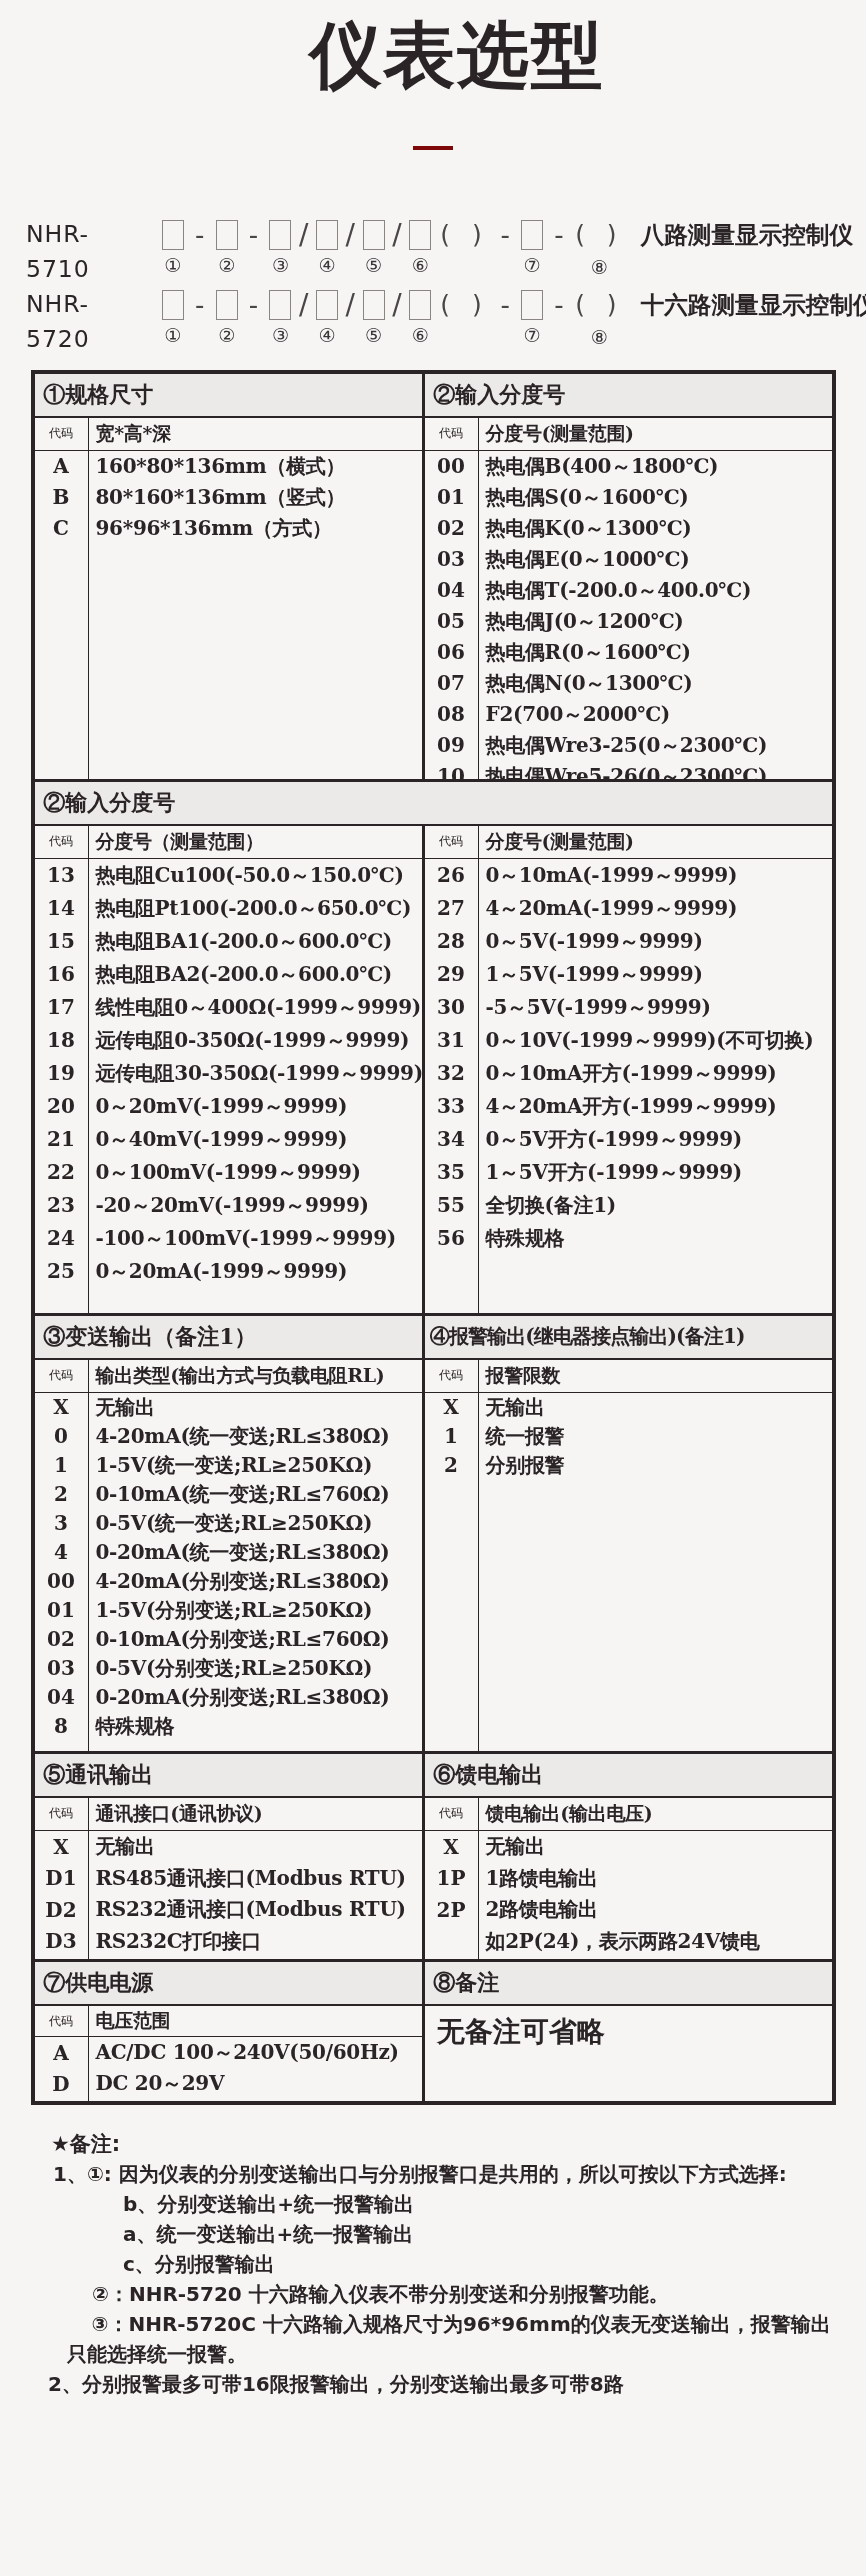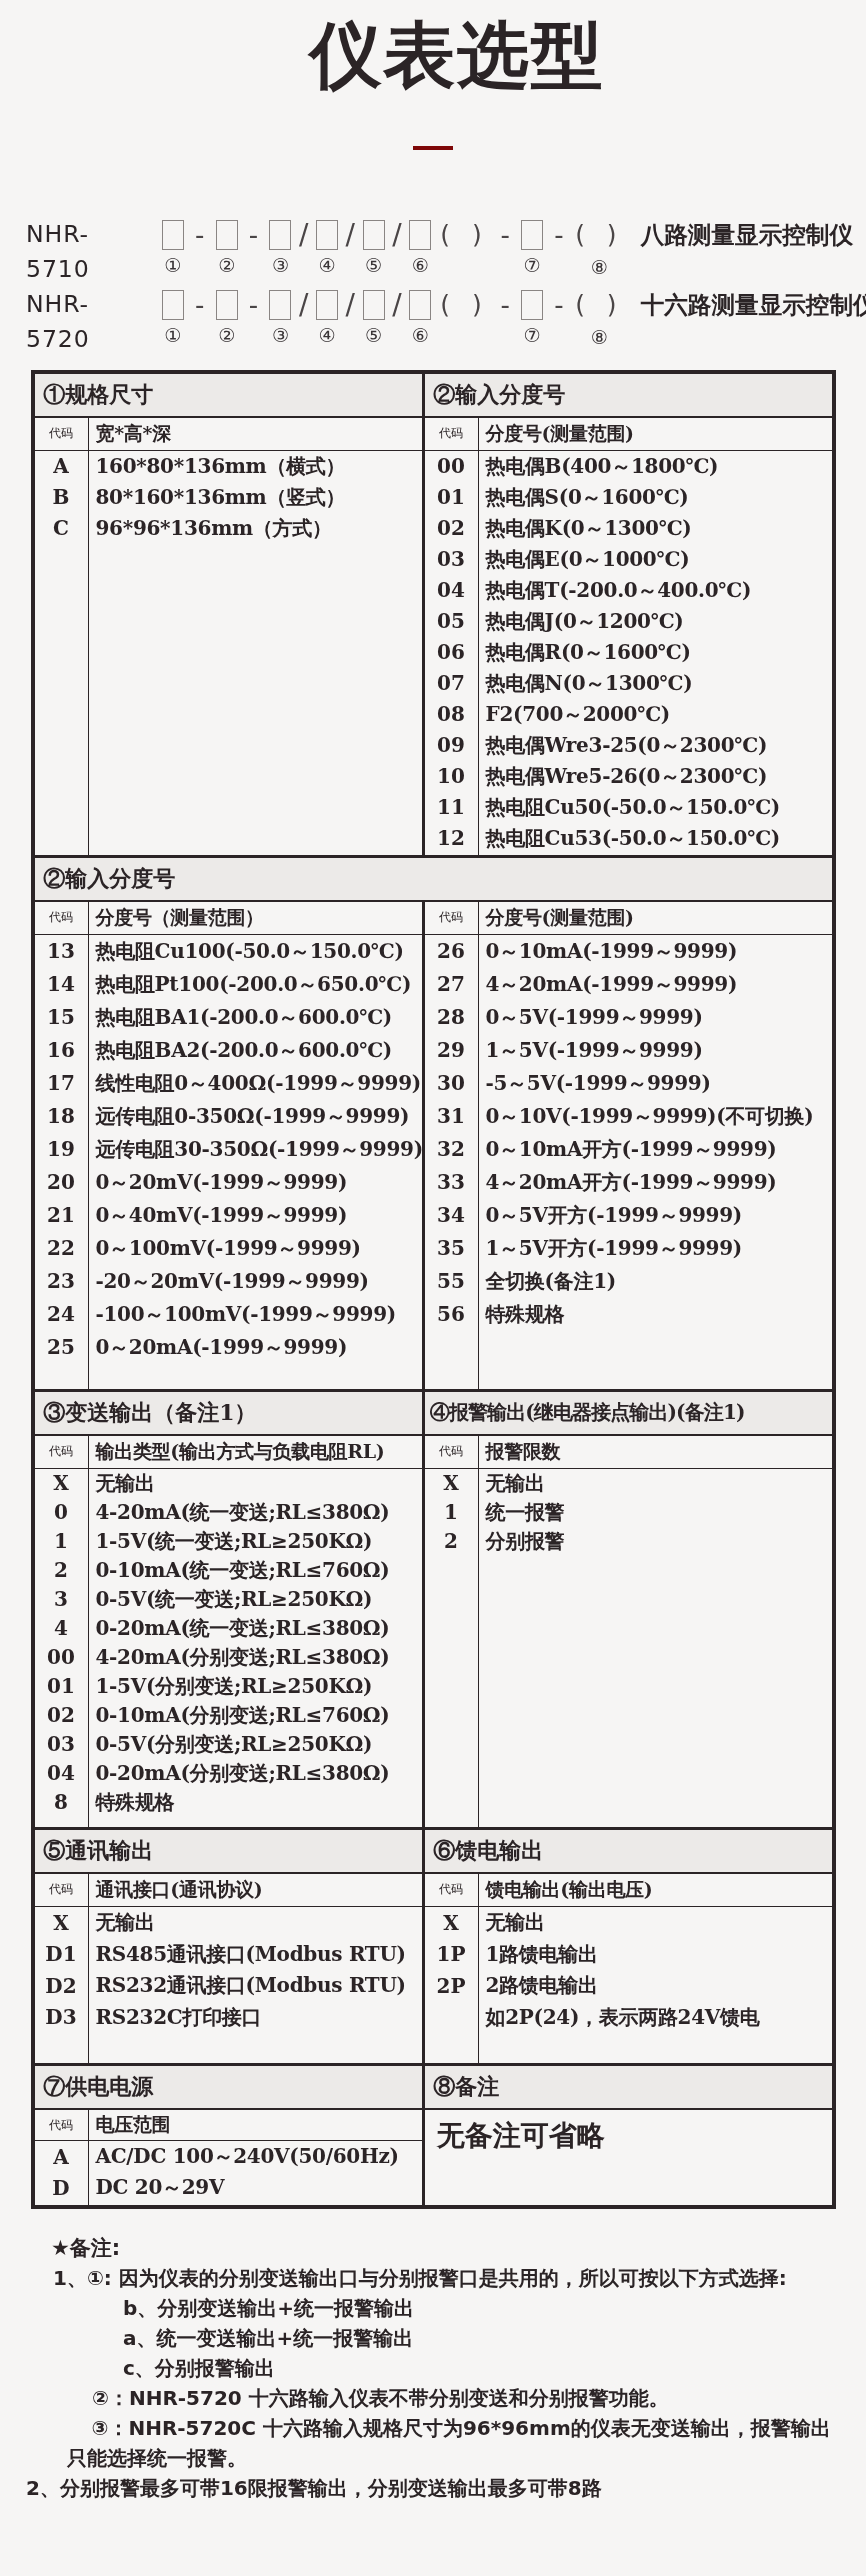--- a/index.html
+++ b/index.html
@@ -58,24 +58,24 @@
     width:805px;margin:17.5px auto 0;
     border:4.4px solid var(--ink);
     background:var(--bg);
   }
   .block{display:flex;overflow:hidden;}
   .block + .block{border-top:3.5px solid var(--ink);}
   .half{display:flex;flex-direction:column;overflow:hidden;}
   .half.left{width:387px;flex:none;}
   .half.right{flex:1;border-left:3.5px solid var(--ink);}
 
-  #block-a{height:481px;--rowh:31px;}
+  #block-a{height:405px;--rowh:31px;}
   #block-b{height:534px;--rowh:33px;flex-direction:column;}
   #block-c{height:438px;--rowh:29px;}
-  #block-d{height:236px;--rowh:31.5px;}
+  #block-d{height:208px;--rowh:31.5px;}
   #block-e{height:142px;--rowh:31px;}
 
   .sec-title{
     height:44px;flex:none;background:var(--bar);
     border-bottom:2.6px solid var(--ink);
     display:flex;align-items:center;padding-left:8.8px;
     font-weight:700;font-size:22px;letter-spacing:0;white-space:nowrap;
   }
   .sec-title.tight{font-size:20px;letter-spacing:-0.9px;padding-left:5.3px;}
   #block-b > .sec-title{width:100%;}
@@ -510,17 +510,17 @@
   </div>
 
   <div class="footnotes">
     <div class="fn-title">★备注:</div>
   <div class="fn-line" style="padding-left: 53px;">1、①: 因为仪表的分别变送输出口与分别报警口是共用的，所以可按以下方式选择:</div>
       <div class="fn-line" style="padding-left: 123px;">b、分别变送输出+统一报警输出</div>
       <div class="fn-line" style="padding-left: 123px;">a、统一变送输出+统一报警输出</div>
       <div class="fn-line" style="padding-left: 123px;">c、分别报警输出</div>
       <div class="fn-line" style="padding-left: 92px;">②：NHR-5720 十六路输入仪表不带分别变送和分别报警功能。</div>
       <div class="fn-line" style="padding-left: 67px; text-indent: 24.5px;">③：NHR-5720C 十六路输入规格尺寸为96*96mm的仪表无变送输出，报警输出只能选择统一报警。</div>
-      <div class="fn-line" style="padding-left: 26px;">2、分别报警最多可带16限报警输出，分别变送输出最多可带8路</div>
+      <div class="fn-line" style="padding-left: 48px;">2、分别报警最多可带16限报警输出，分别变送输出最多可带8路</div>
     </div>
 
 </div>
 
 
 </body></html>

